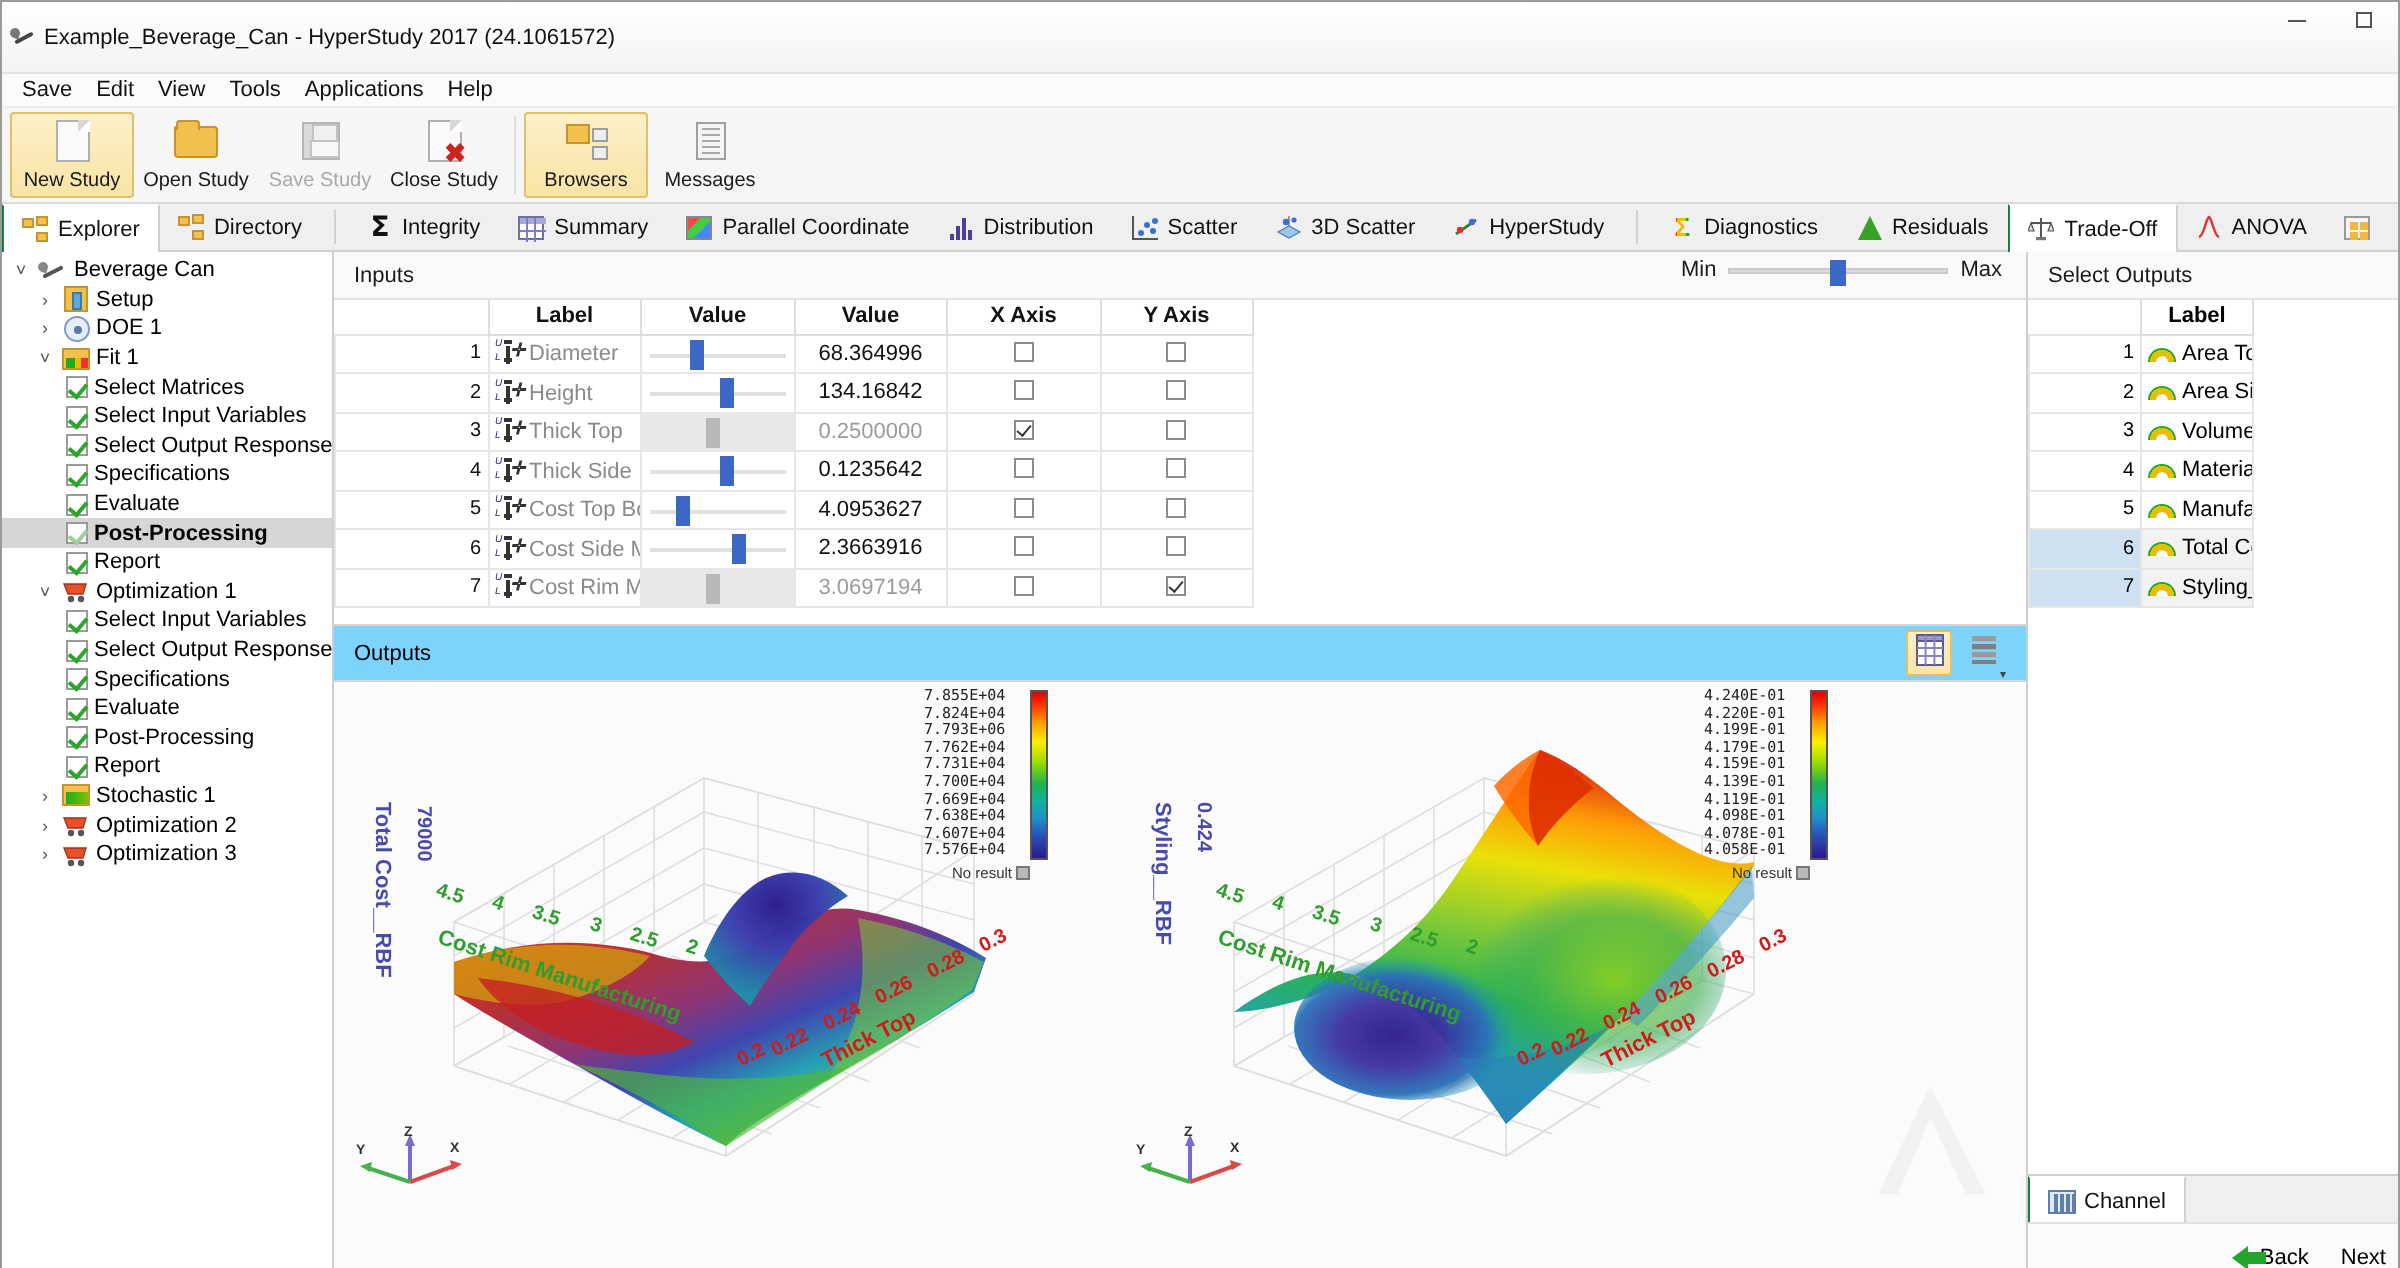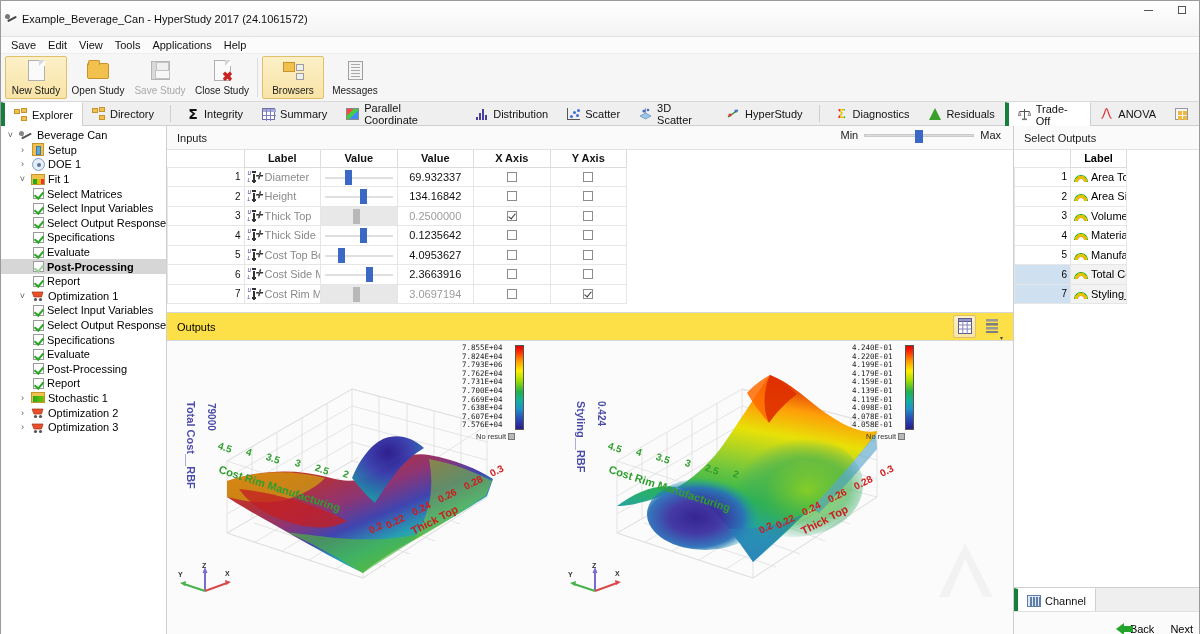--- a/index.html
+++ b/index.html
@@ -120,21 +120,21 @@
     height: 24px; display:flex; align-items:stretch;
     background: #efefef; border-bottom: 1px solid #cfcfcf;
   }
   .tab {
     display:flex; align-items:center; gap:4px;
     padding: 0 9px; font-size: 11px; color:#111;
     border-right: 1px solid transparent;
   }
   .tab.sel {
     background: #ffffff; border-top:1px solid #ffffff;
-    border-left:4px solid #15803d; border-right:1px solid #cfcfcf;
+    border-left:1px solid #15803d; border-right:1px solid #cfcfcf;
     margin-bottom:-1px;
   }
   .tabsep { width:1px; background:#cfcfcf; margin:3px 6px; }
   .tico { width:14px; height:14px; position:relative; flex:none; }
 
   .ic-explorer .e1,.ic-explorer .e2,.ic-explorer .e3 {
     position:absolute; background:#f2c04c; border:1px solid #c7932c; }
   .ic-explorer .e1{ left:0; top:1px; width:6px; height:5px;}
   .ic-explorer .e2{ left:7px; top:0px; width:6px; height:5px;}
   .ic-explorer .e3{ left:7px; top:8px; width:6px; height:5px;}
@@ -246,21 +246,21 @@
   .sl-thumb.gray { background:#b8b8b8; }
   td.valnum { width:78px; text-align:center; font-size:11px; }
   td.valnum.dim { color:#9c9c9c; }
   td.axiscell { width:58px; text-align:center; }
   .cb { display:inline-block; width:10px; height:10px; border:1px solid #8c8c8c; background:#fff; position:relative; vertical-align:-1px;}
   .cb.on:after { content:""; position:absolute; left:2px; top:0px; width:3px; height:6px;
      border:solid #333; border-width:0 1.5px 1.5px 0; transform:rotate(40deg);}
 
   
   .outputs-area { flex:1; display:flex; flex-direction:column; min-height:0;}
-  .outputs-header { height:28px; background:#fde047; border-bottom:1px solid #d6d6d6;
+  .outputs-header { height:28px; background:#7dd3fc; border-bottom:1px solid #d6d6d6;
         display:flex; align-items:center; padding:0 10px; position:relative;}
   .viewbtns { position:absolute; right:10px; top:2px; display:flex; gap:4px; align-items:center;}
   .vbtn { width:23px; height:23px; display:flex;align-items:center;justify-content:center;
           border:1px solid transparent; border-radius:2px;}
   .vbtn.active { background:linear-gradient(#fdf0c8,#f8e4a6); border-color:#e0c06a;}
   .plotcanvas { flex:1; background:#fbfbfb; position:relative; overflow:hidden; }
 
   .plotpane { position:absolute; top:0; bottom:16px; }
   .cbar { position:absolute; font-size:7.5px; font-family:"DejaVu Sans Mono", monospace;
           color:#222; text-align:right; }
@@ -677,21 +677,21 @@
           <tbody>
             <tr>
               <td class="rownum">1</td>
               <td class="labelcell">
                 <span class="varico"><i class="vu">U</i><i class="vl">L</i><i class="vbar"></i><i class="vplus">✛</i></span><span class="lbl">Diameter</span>
               </td>
               <td class="valslider">
                 <span class="sl-track"></span>
                   <span class="sl-thumb" style="left:32%"></span>
               </td>
-              <td class="valnum">69.932337</td>
+              <td class="valnum">68.364996</td>
               <td class="axiscell"><span class="cb"></span></td>
               <td class="axiscell"><span class="cb"></span></td>
             </tr>
             <tr>
               <td class="rownum">2</td>
               <td class="labelcell">
                 <span class="varico"><i class="vu">U</i><i class="vl">L</i><i class="vbar"></i><i class="vplus">✛</i></span><span class="lbl">Height</span>
               </td>
               <td class="valslider">
                 <span class="sl-track"></span>

